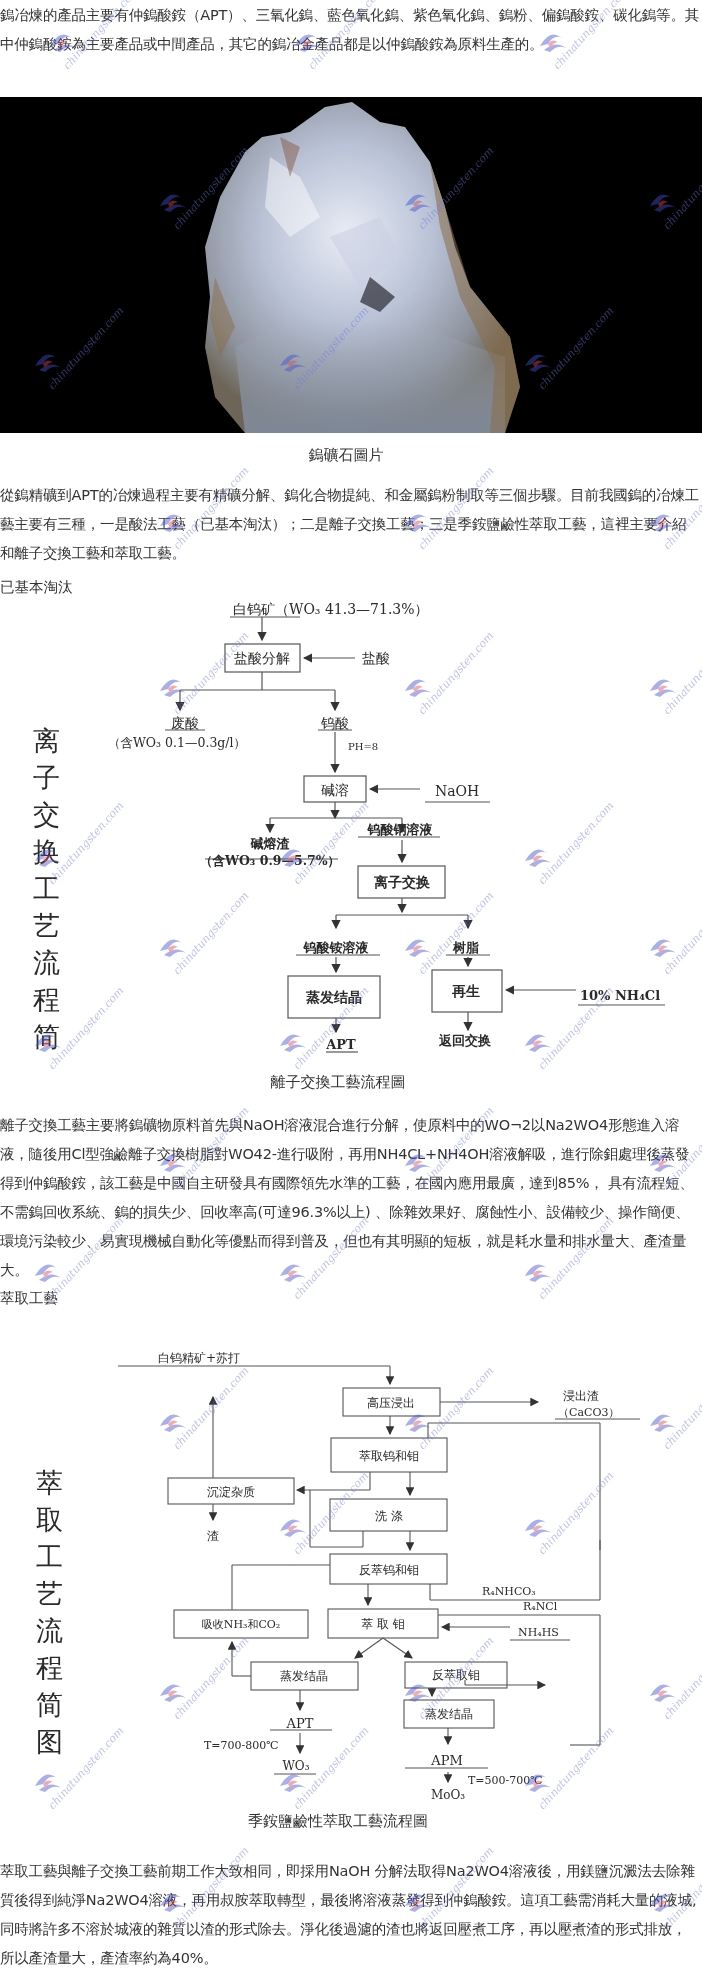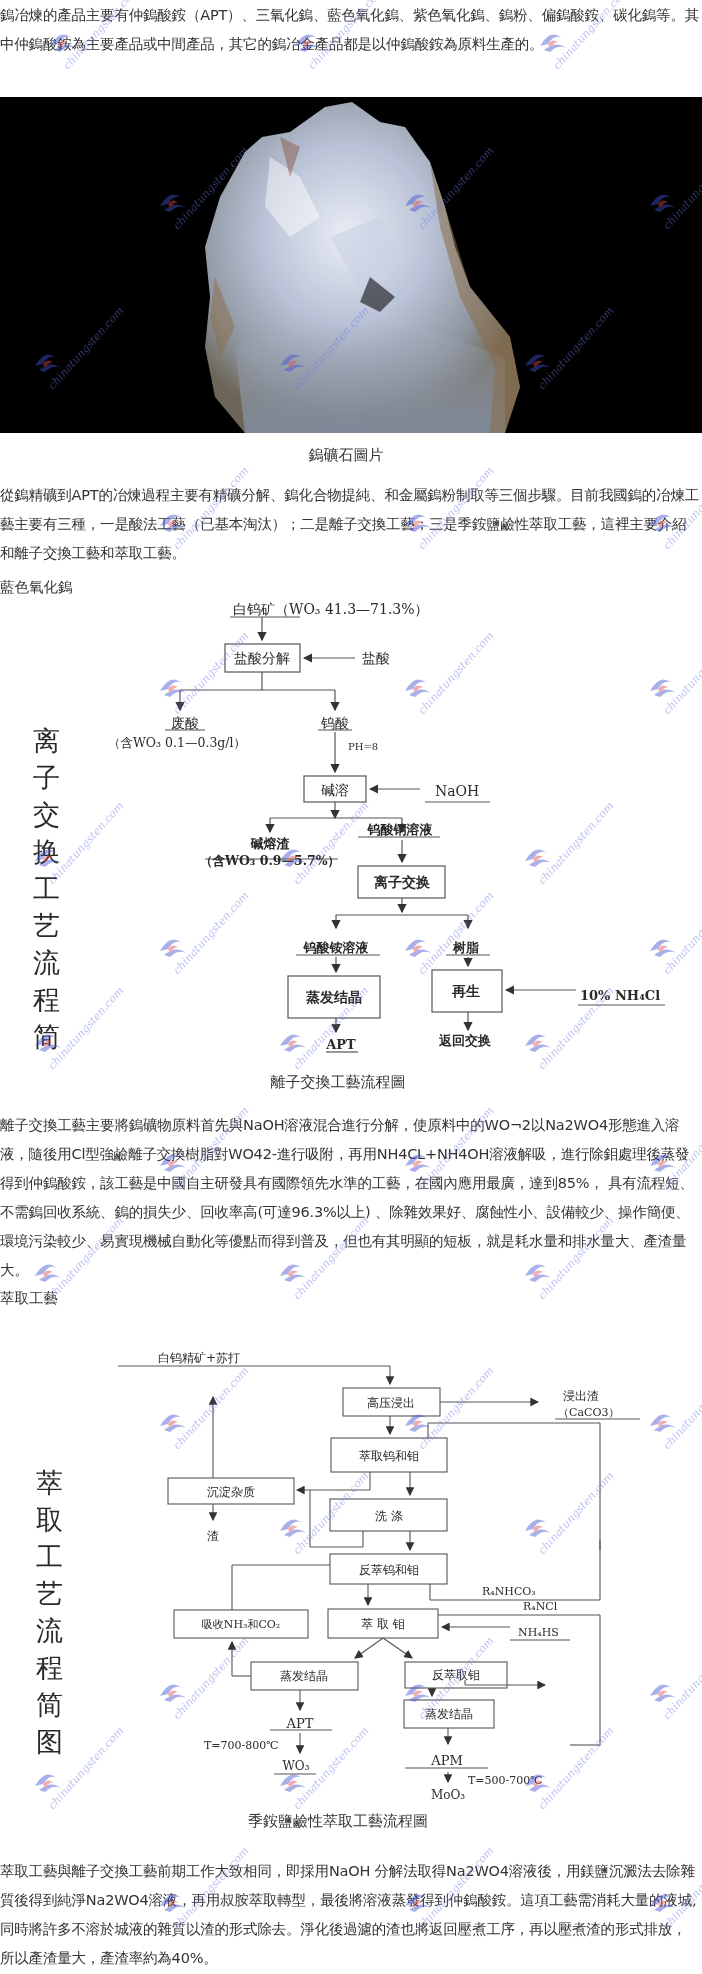--- a/index.html
+++ b/index.html
@@ -40,21 +40,21 @@
     <path d="M370 180 L395 200 L380 215 L360 205 Z" fill="#2b2b33" opacity="0.7"></path>
     <path d="M215 180 L235 230 L220 260 L210 220 Z" fill="#8a6e48" opacity="0.5"></path>
     <path d="M280 40 L300 50 L290 80 Z" fill="#8a5a48" opacity="0.5"></path>
   </svg>
 </div>
 
 <div class="caption" style="top:446px;">鎢礦石圖片</div>
 
 <div class="para" style="top:481px;">從鎢精礦到APT的冶煉過程主要有精礦分解、鎢化合物提純、和金屬鎢粉制取等三個步驟。目前我國鎢的冶煉工藝主要有三種，一是酸法工藝（已基本淘汰）；二是離子交換工藝；三是季銨鹽鹼性萃取工藝，這裡主要介紹和離子交換工藝和萃取工藝。</div>
 
-<div class="heading" style="top:577px;">藍色氧化鎢</div>
+<div class="heading" style="top:577px;">已基本淘汰</div>
 
 <div class="diagram" style="top:600px; height:460px;">
   <svg width="702" height="460" viewBox="0 0 702 460">
     <defs>
       <marker id="ah" markerWidth="8" markerHeight="8" refX="7" refY="4" orient="auto">
         <path d="M0,0 L8,4 L0,8 Z" fill="#333"></path>
       </marker>
     </defs>
     <g stroke="#555" stroke-width="1.2" fill="none">
 

